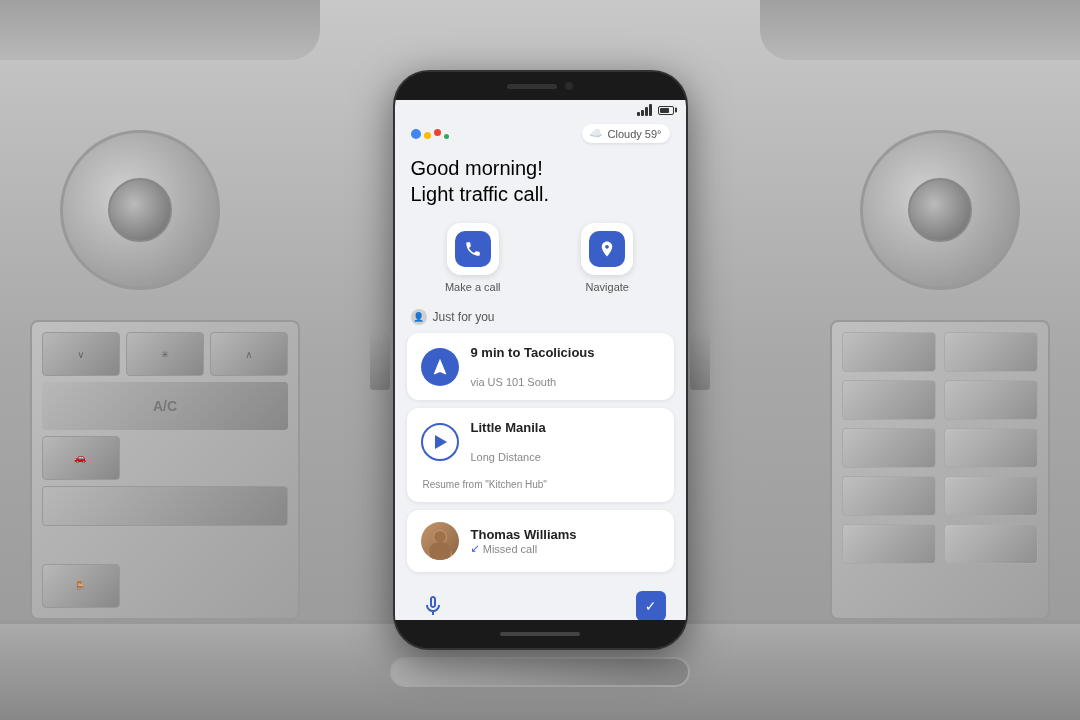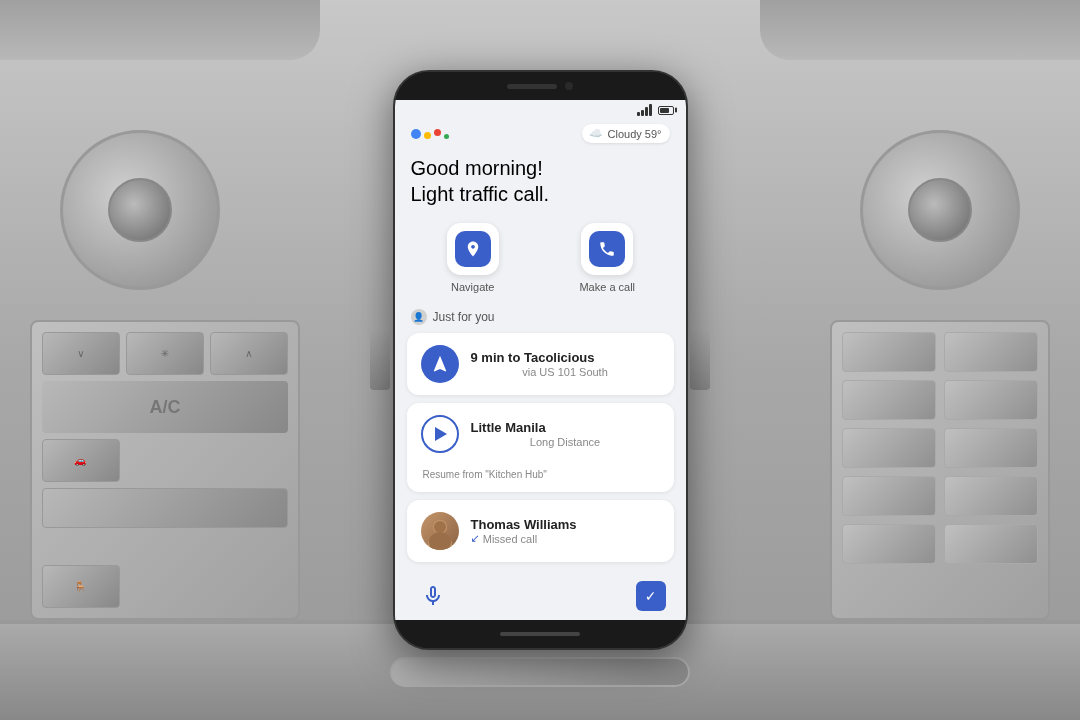--- a/index.html
+++ b/index.html
@@ -72,21 +72,21 @@
       align-items: center;
       justify-content: center;
       color: #666;
       font-size: 10px;
     }
 
     .ac-label {
       grid-column: 1/4;
       text-align: left;
       color: #777;
-      font-size: 18px;
+      font-size: 14px;
       font-weight: bold;
       background: linear-gradient(135deg, #b8b8b8, #888);
       border-radius: 4px;
       display: flex;
       align-items: center;
       justify-content: center;
     }
 
     
     .right-panel {
@@ -418,22 +418,21 @@
 
     .card-title {
       font-size: 13px;
       font-weight: 600;
       color: #222;
     }
 
     .card-subtitle {
       font-size: 11px;
       color: #888;
-      margin-top: 1px;
-      text-align: center;
+      margin-top: 16px;
     }
 
     .contact-avatar {
       width: 38px;
       height: 38px;
       border-radius: 50%;
       background: linear-gradient(135deg, #c4956a, #8b6344);
       flex-shrink: 0;
       overflow: hidden;
       display: flex;
@@ -635,36 +634,36 @@
           <span>Good morning!</span><br>
           <span>Light traffic call.</span>
         </div>
       </div>
 
       <div class="quick-actions">
         <div class="action-button">
           <div class="action-icon-circle">
             <div class="action-icon-inner">
               <svg width="18" height="18" viewBox="0 0 24 24" fill="white">
+                <path d="M6.62 10.79c1.44 2.83 3.76 5.14 6.59 6.59l2.2-2.2c.27-.27.67-.36 1.02-.24 1.12.37 2.33.57 3.57.57.55 0 1 .45 1 1V20c0 .55-.45 1-1 1-9.39 0-17-7.61-17-17 0-.55.45-1 1-1h3.5c.55 0 1 .45 1 1 0 1.25.2 2.45.57 3.57.11.35.03.74-.25 1.02l-2.2 2.2z"></path>
+              </svg>
+            </div>
+          </div>
+          <span class="action-label">Make a call</span>
+        </div>
+
+        <div class="action-button">
+          <div class="action-icon-circle">
+            <div class="action-icon-inner">
+              <svg width="18" height="18" viewBox="0 0 24 24" fill="white">
                 <path d="M12 2C8.13 2 5 5.13 5 9c0 5.25 7 13 7 13s7-7.75 7-13c0-3.87-3.13-7-7-7zm0 9.5c-1.38 0-2.5-1.12-2.5-2.5s1.12-2.5 2.5-2.5 2.5 1.12 2.5 2.5-1.12 2.5-2.5 2.5z"></path>
               </svg>
             </div>
           </div>
           <span class="action-label">Navigate</span>
-        </div>
-
-        <div class="action-button">
-          <div class="action-icon-circle">
-            <div class="action-icon-inner">
-              <svg width="18" height="18" viewBox="0 0 24 24" fill="white">
-                <path d="M6.62 10.79c1.44 2.83 3.76 5.14 6.59 6.59l2.2-2.2c.27-.27.67-.36 1.02-.24 1.12.37 2.33.57 3.57.57.55 0 1 .45 1 1V20c0 .55-.45 1-1 1-9.39 0-17-7.61-17-17 0-.55.45-1 1-1h3.5c.55 0 1 .45 1 1 0 1.25.2 2.45.57 3.57.11.35.03.74-.25 1.02l-2.2 2.2z"></path>
-              </svg>
-            </div>
-          </div>
-          <span class="action-label">Make a call</span>
         </div>
 
       </div>
 
       <div class="section-header">
         <div class="section-icon">👤</div>
         <span>Just for you</span>
       </div>
 
       <div class="card">

